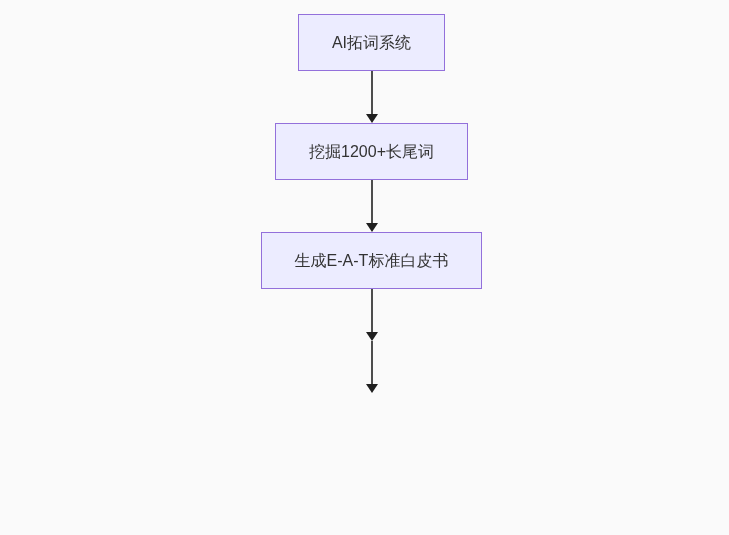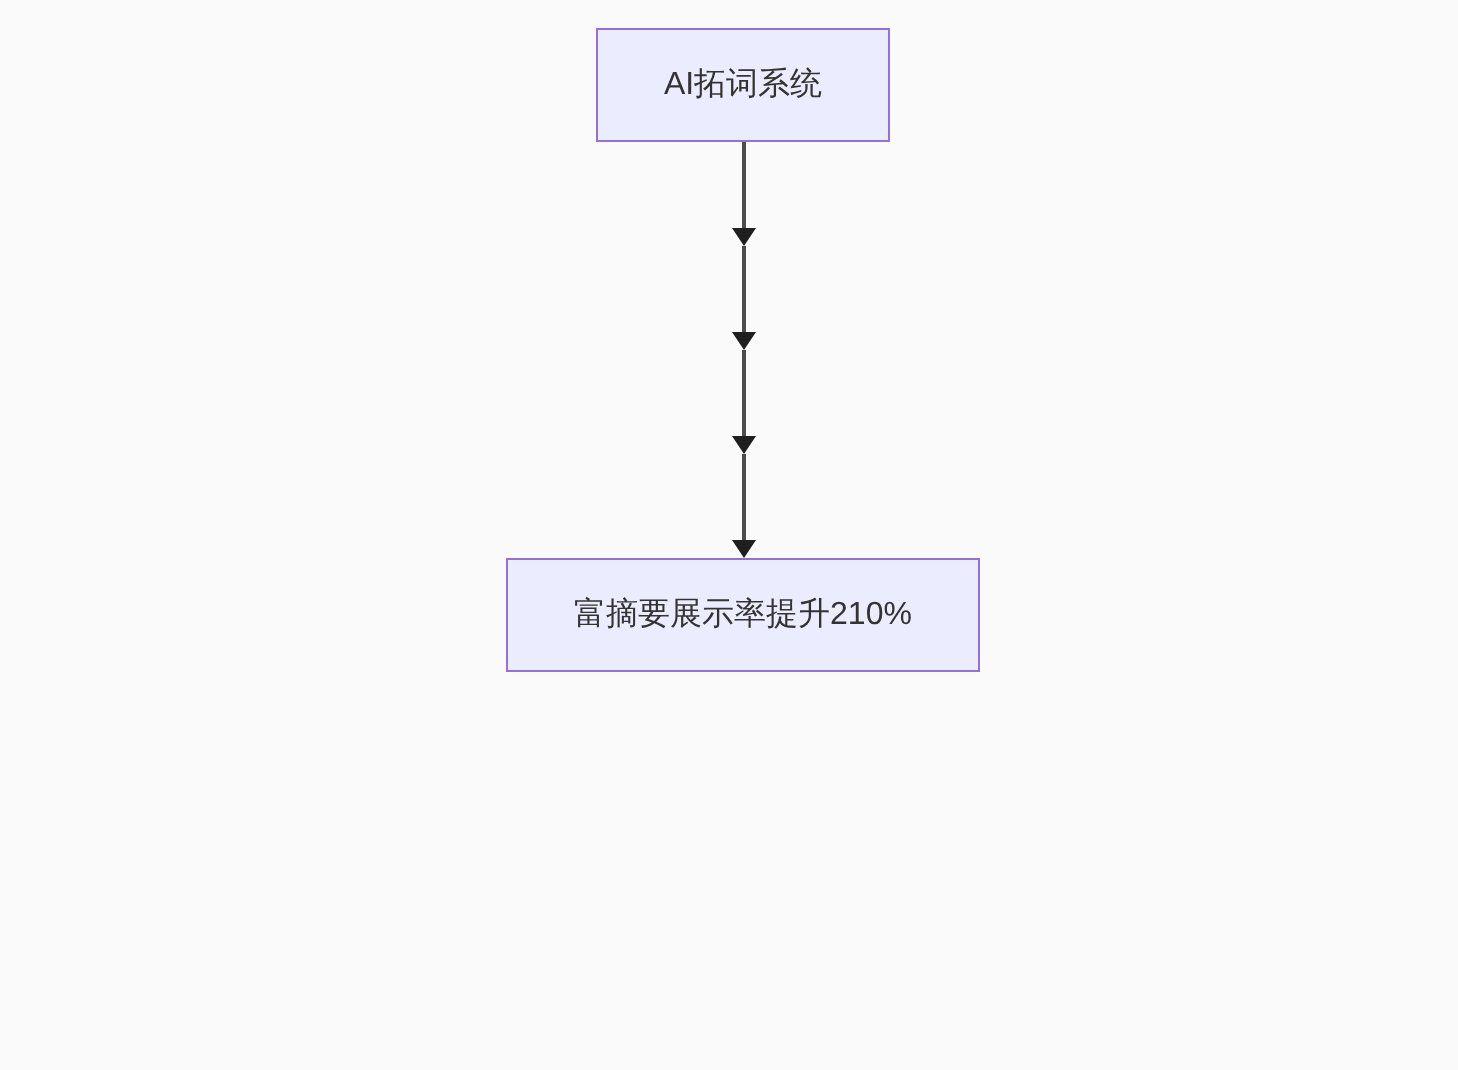--- a/index.html
+++ b/index.html
@@ -70,34 +70,35 @@
 <div class="canvas">
   <div class="flow">
 
     <div class="node">AI拓词系统</div>
 
     <div class="edge">
       <div class="edge-line"></div>
       <div class="arrowhead"></div>
     </div>
 
+    <div class="node">挖掘1200+长尾词</div>
+
+    <div class="edge">
+      <div class="edge-line"></div>
+      <div class="arrowhead"></div>
+    </div>
+
+    <div class="node">生成E-A-T标准白皮书</div>
 
     <div class="edge">
       <div class="edge-line"></div>
       <div class="arrowhead"></div>
     </div>
 
 
     <div class="edge">
       <div class="edge-line"></div>
       <div class="arrowhead"></div>
     </div>
 
 
-    <div class="edge">
-      <div class="edge-line"></div>
-      <div class="arrowhead"></div>
-    </div>
-
-    <div class="node">富摘要展示率提升210%</div>
-
   </div>
 </div>
 
 </body></html>

